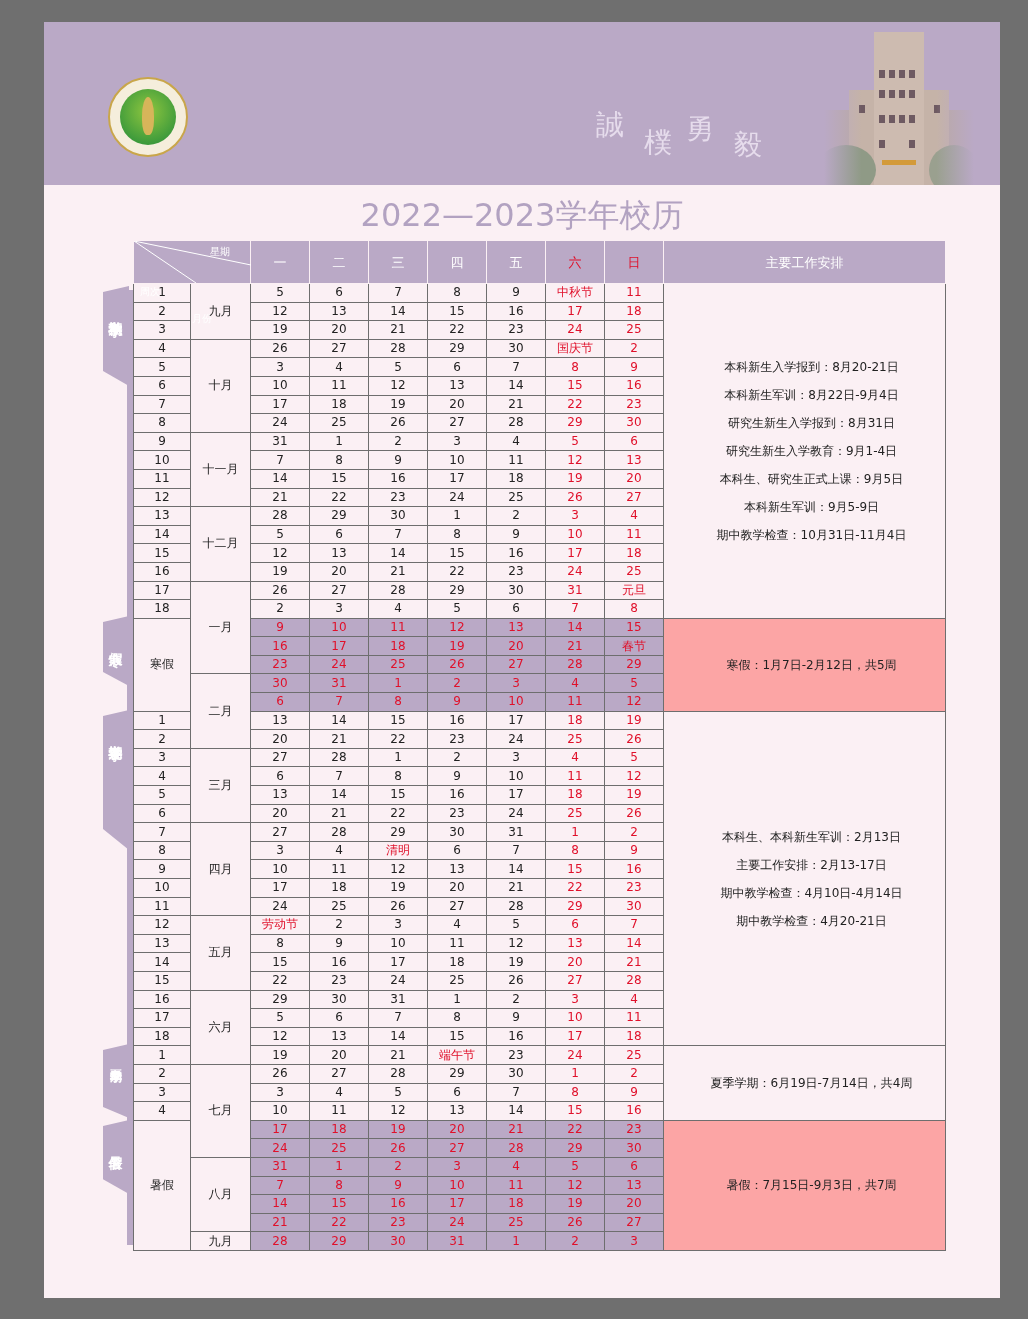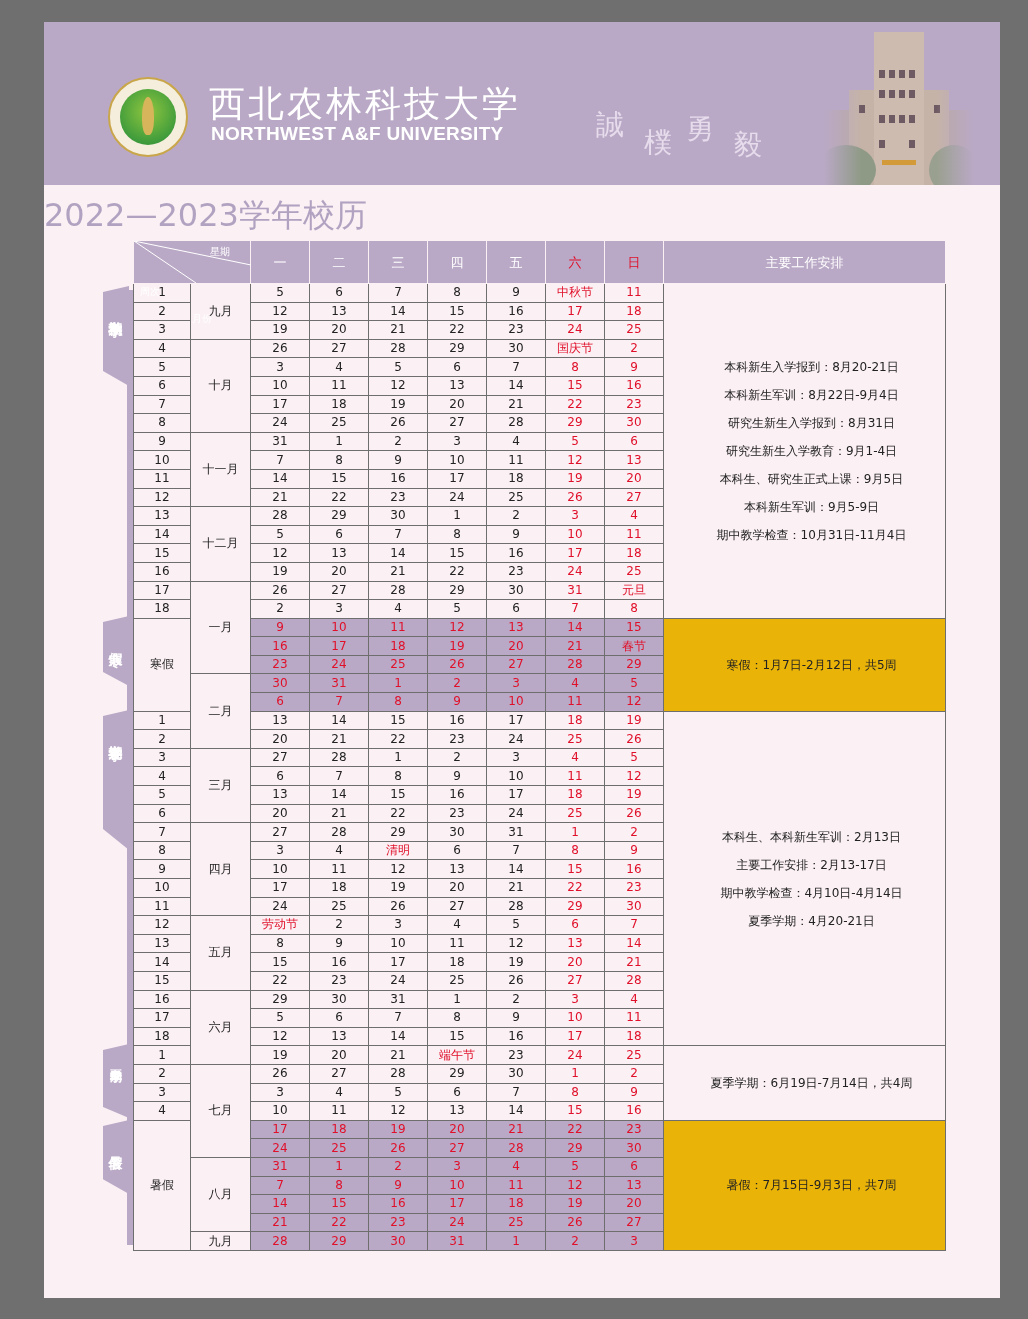--- a/index.html
+++ b/index.html
@@ -6,47 +6,45 @@
   body{width:1028px;height:1319px;background:#6f6f6f;position:relative;overflow:hidden;font-family:"DejaVu Sans",sans-serif;}
   .page{position:absolute;left:44px;top:22px;width:956px;height:1276px;background:#fbf0f4;}
   .header{position:absolute;left:0;top:0;width:956px;height:163px;background:#baa9c6;overflow:hidden;}
   .logo{position:absolute;left:64px;top:55px;width:80px;height:80px;border-radius:50%;background:#f5eedc;border:2px solid #c9a64a;box-sizing:border-box;}
   .logo .inner{position:absolute;left:10px;top:10px;width:56px;height:56px;border-radius:50%;background:radial-gradient(circle at 50% 40%,#8fc63f,#1f8a3a);}
   .logo .wheat{position:absolute;left:22px;top:8px;width:12px;height:38px;background:#d7b55a;border-radius:50% 50% 40% 40%;}
   .uni-cn{position:absolute;left:165px;top:58px;font-family:"DejaVu Serif",serif;font-size:36px;color:#fff;letter-spacing:3px;}
   .uni-en{position:absolute;left:167px;top:101px;font-family:"Liberation Sans",sans-serif;font-weight:bold;font-size:19px;color:#fff;letter-spacing:0.3px;}
   .motto{position:absolute;color:#e6dcec;font-size:28px;font-family:"DejaVu Serif",serif;}
   .building{position:absolute;left:780px;top:8px;width:150px;height:155px;}
-  .title{position:absolute;left:0;width:956px;top:172px;text-align:left;font-size:32px;color:#b2a2c1;font-family:"DejaVu Sans",sans-serif;}
+  .title{position:absolute;left:0;width:956px;top:172px;text-align:center;font-size:32px;color:#b2a2c1;font-family:"DejaVu Sans",sans-serif;}
   table.cal{position:absolute;left:89px;top:218px;border-collapse:collapse;table-layout:fixed;font-family:"DejaVu Sans",sans-serif;}
   table.cal td,table.cal th{border:1px solid #6e6e6e;padding:0;height:17.6px;text-align:center;font-size:12px;color:#222;font-weight:normal;line-height:17px;}
   table.cal th{background:#baa9c6;color:#fff;height:42px;border-color:#fbf0f4;font-size:13px;}
   table.cal th.red{color:#e0102a;}
   td.red{color:#e0102a !important;}
   tr.vac td.day{background:#baa9c6;}
   td.note{background:#fbf0f4;text-align:left;padding-left:14px !important;font-size:12px;line-height:28px !important;vertical-align:middle;}
-  td.note.vacnote{background:#eab308;}
+  td.note.vacnote{background:#fca5a5;}
   td.wk,td.mon{background:#fbf0f4;}
   .corner{position:relative;width:100%;height:42px;}
   .tab{position:absolute;left:59px;width:26px;background:#baa9c6;color:#fff;font-weight:bold;font-size:14px;text-align:center;line-height:24px;box-sizing:border-box;padding-top:8px;}
   .tab.s{font-size:12px;line-height:16px;}
   .rail{position:absolute;left:83px;width:6px;background:#baa9c6;}
 </style>
 </head>
 <body>
 
 <div class="page">
   <div class="header">
     <div class="logo">
       <div class="inner">
           <div class="wheat"></div>
         </div>
     </div>
-    <div class="uni-cn">西北农林科技大学</div>
-    <div class="uni-en">NORTHWEST A&amp;F UNIVERSITY</div>
     <span class="motto" style="left:552px;top:84px;">誠</span>
     <span class="motto" style="left:600px;top:102px;">樸</span>
     <span class="motto" style="left:642px;top:88px;">勇</span>
     <span class="motto" style="left:690px;top:104px;">毅</span>
     <svg class="building" viewBox="0 0 150 155">
       <defs>
           <linearGradient id="fade" x1="0" y1="0" x2="1" y2="0">
             <stop offset="0" stop-color="#baa9c6" stop-opacity="1"></stop>
             <stop offset="0.25" stop-color="#baa9c6" stop-opacity="0"></stop>
             <stop offset="0.75" stop-color="#baa9c6" stop-opacity="0"></stop>
@@ -377,21 +375,21 @@
           <td class="day">14</td>
           <td class="day">15</td>
           <td class="day">16</td>
           <td class="day">17</td>
           <td class="day red">18</td>
           <td class="day red">19</td>
           <td class="note" rowspan="18">
             <div>本科生、本科新生军训：2月13日</div>
             <div>主要工作安排：2月13-17日</div>
             <div>期中教学检查：4月10日-4月14日</div>
-            <div>夏季学期：4月20-21日</div>
+            <div>期中教学检查：4月20-21日</div>
           </td>
         </tr>
         <tr>
           <td class="wk">2</td>
           <td class="day">20</td>
           <td class="day">21</td>
           <td class="day">22</td>
           <td class="day">23</td>
           <td class="day">24</td>
           <td class="day red">25</td>

